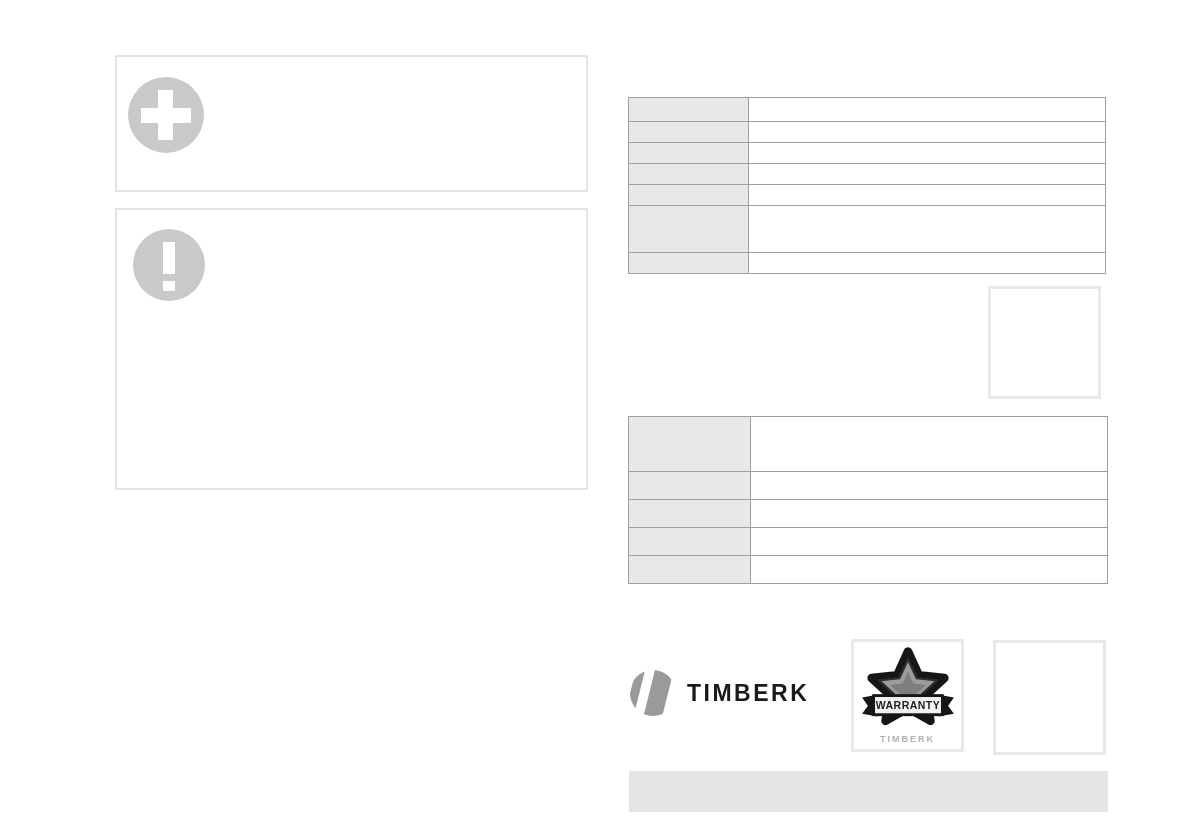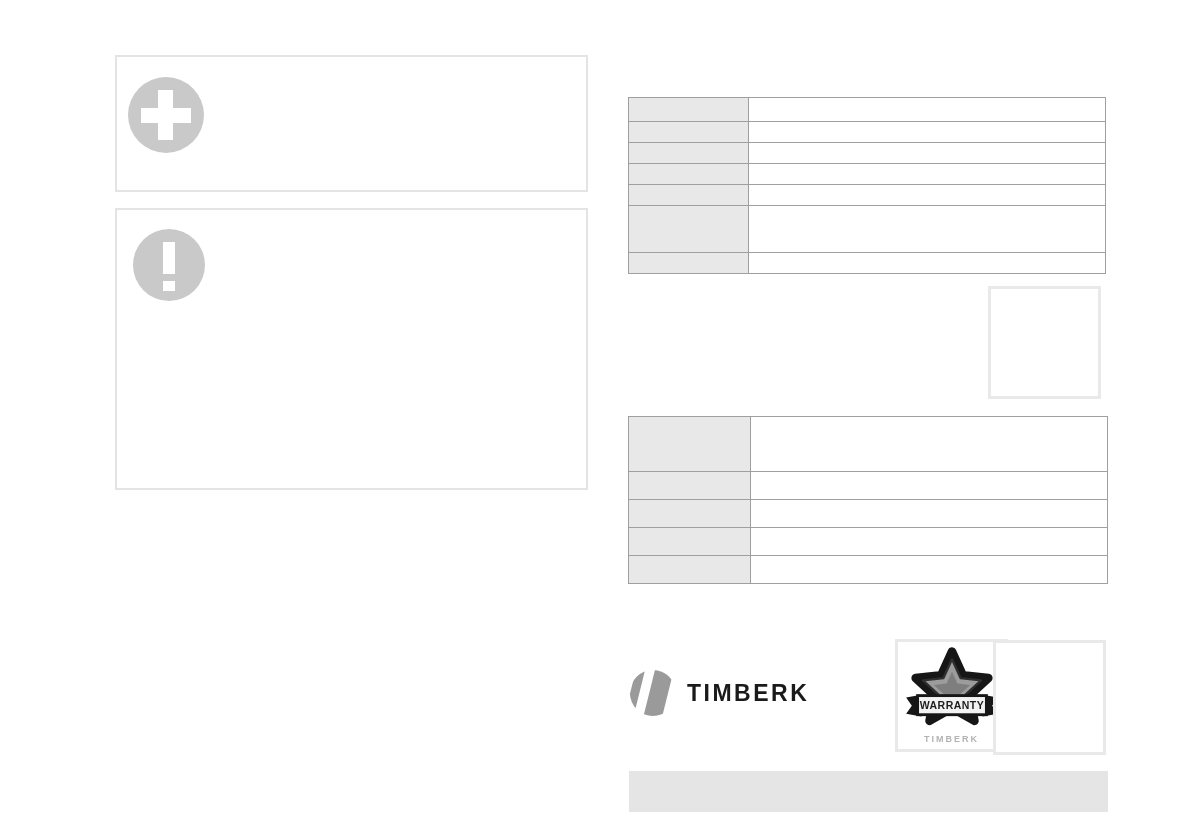--- a/index.html
+++ b/index.html
@@ -77,21 +77,21 @@
   .logo-text {
     font-size: 23px;
     font-weight: bold;
     letter-spacing: 2.5px;
     color: #1a1a1a;
   }
 
   
   .badge-box {
     position: absolute;
-    left: 895px;
+    left: 851px;
     top: 639px;
     width: 113px;
     height: 113px;
     background: #ffffff;
     border: 3px solid #e9e9e9;
     display: flex;
     flex-direction: column;
     align-items: center;
   }
   .badge-box svg { margin-top: 2px; }

